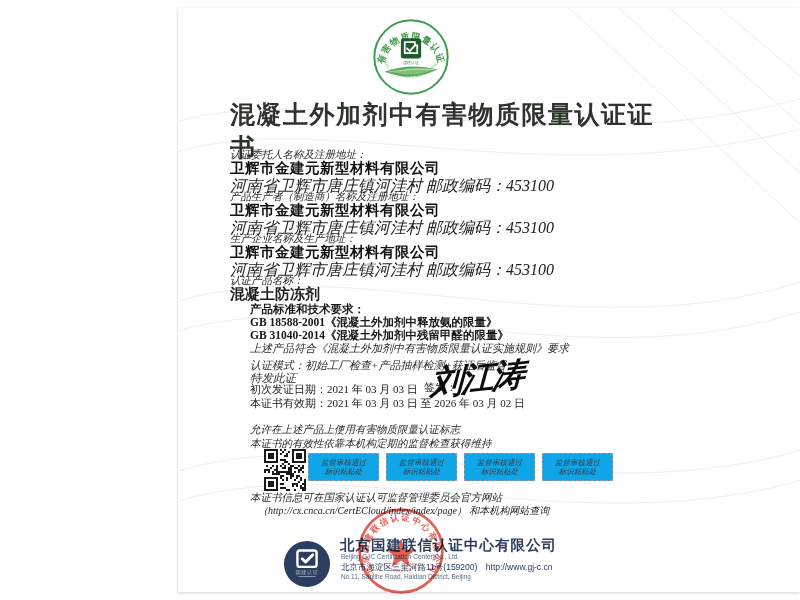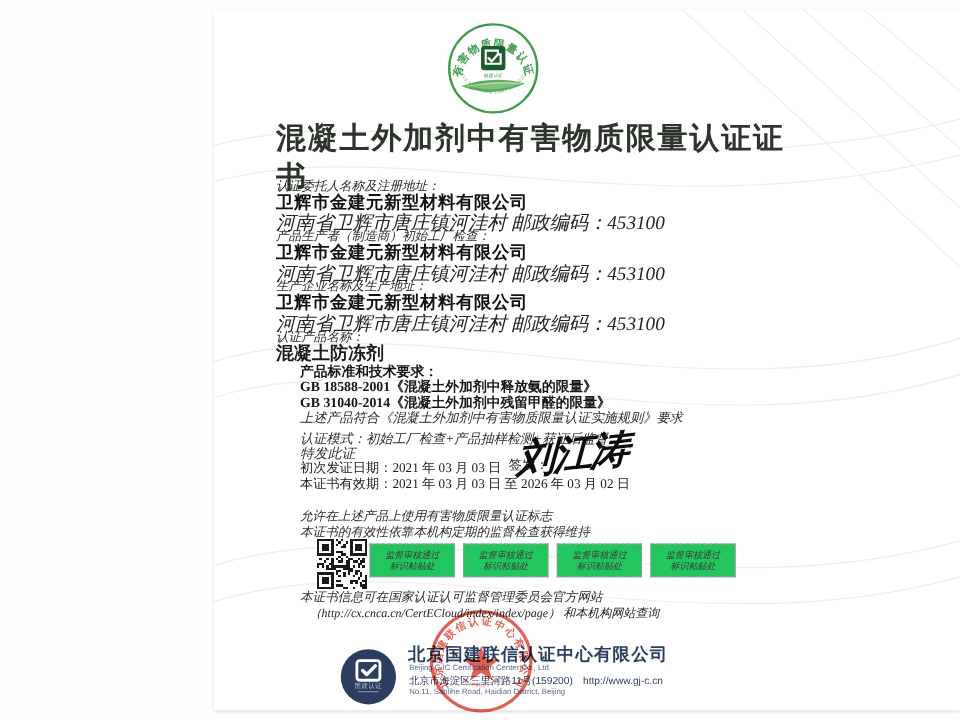--- a/index.html
+++ b/index.html
@@ -33,21 +33,21 @@
   .kai12 { font-style:italic; font-size:16px; color:#222; }
   .boldname { font-weight:bold; font-size:14.5px; letter-spacing:.5px; color:#111;
     font-family:"Liberation Sans","DejaVu Sans",sans-serif; }
   .title { top:90px; font-size:25px; font-weight:bold; letter-spacing:1.5px; color:#2d342b;
     font-family:"Liberation Sans","DejaVu Sans",sans-serif; }
   .certno { top:126px; font-size:11px; color:#222; }
   .std { font-weight:bold; font-size:11.5px; color:#161616;text-align:right; }
 
   
   .sbox { position:absolute; top:445px; width:71px; height:28px; border:1px dashed #9a9a9a;
-    background:#22c55e; display:flex; flex-direction:column; align-items:center; justify-content:center; }
+    background:#0ea5e9; display:flex; flex-direction:column; align-items:center; justify-content:center; }
   .sbox span { font-size:7.5px; line-height:9px; font-style:italic; color:#3a3a3a; white-space:nowrap; }
 
   .qr { position:absolute; left:86px; top:441px; width:42px; height:42px; }
 
   
   .org-name { position:absolute; left:162px; top:528px; font-size:14.5px; font-weight:bold;
     color:#2c3e5f; letter-spacing:1px; font-family:"Liberation Sans","DejaVu Sans",sans-serif; white-space:nowrap; }
   .org-en { position:absolute; left:163px; top:545px; font-size:6.5px; color:#5a6b85;
     font-family:"Liberation Sans","DejaVu Sans",sans-serif; }
   .org-addr { position:absolute; left:163px; top:554px; font-size:8.5px; color:#2c3e5f;
@@ -111,21 +111,21 @@
       <path d="M26,70 Q52,61 80,66 Q58,74 40,72 Z" fill="#8cc87e" opacity=".8"></path>
       <path d="M22,69 Q50,64 80,66" fill="none" stroke="#ffffff" stroke-width=".8" opacity=".8"></path>
     </svg>
 
     <div class="c title">混凝土外加剂中有害物质限量认证证书</div>
 
     <div class="c kai" style="top:140px">认证委托人名称及注册地址：</div>
     <div class="c boldname" style="top:151px">卫辉市金建元新型材料有限公司</div>
     <div class="c kai12" style="top:168px">河南省卫辉市唐庄镇河洼村  邮政编码：453100</div>
 
-    <div class="c kai" style="top:182px">产品生产者（制造商）初始工厂检查：</div>
+    <div class="c kai" style="top:182px">产品生产者（制造商）名称及注册地址：</div>
     <div class="c boldname" style="top:193px">卫辉市金建元新型材料有限公司</div>
     <div class="c kai12" style="top:210px">河南省卫辉市唐庄镇河洼村  邮政编码：453100</div>
 
     <div class="c kai" style="top:224px">生产企业名称及生产地址：</div>
     <div class="c boldname" style="top:235px">卫辉市金建元新型材料有限公司</div>
     <div class="c kai12" style="top:252px">河南省卫辉市唐庄镇河洼村  邮政编码：453100</div>
 
     <div class="c kai" style="top:266px">认证产品名称：</div>
     <div class="c" style="top:277px; font-weight:bold; font-size:15px; font-family:'Liberation Sans','DejaVu Sans',sans-serif">混凝土防冻剂</div>
 

